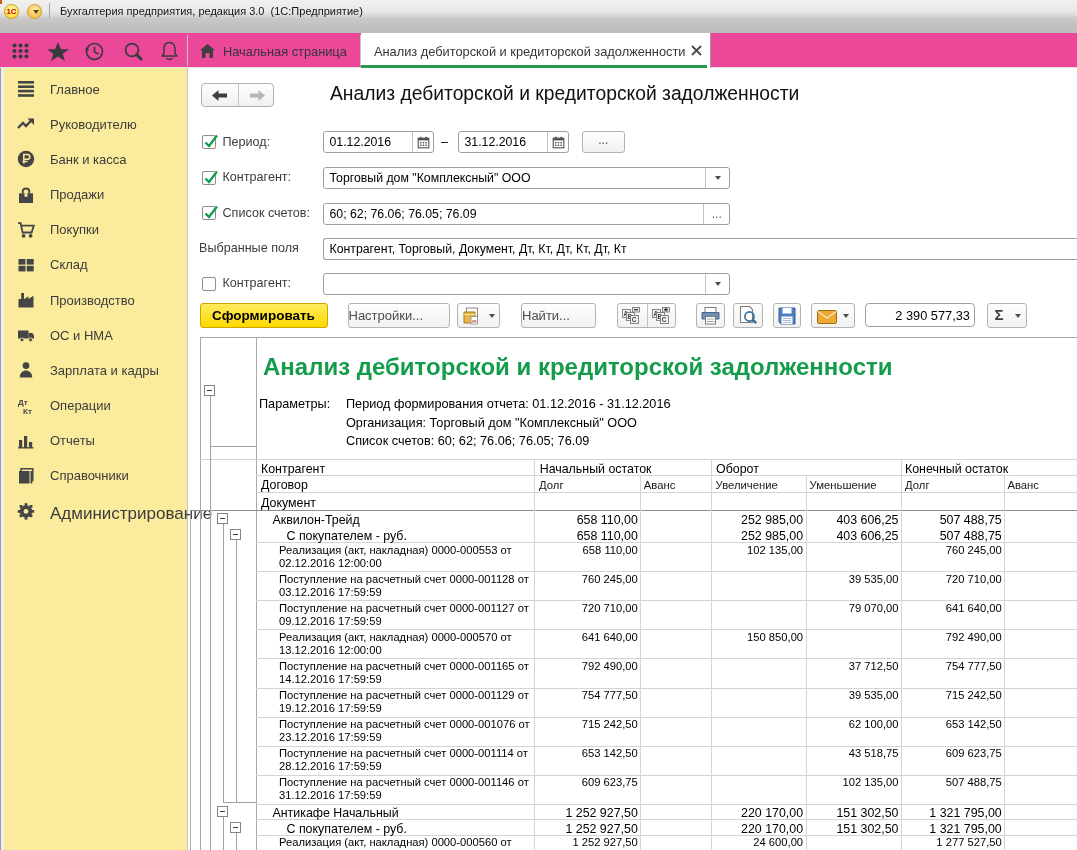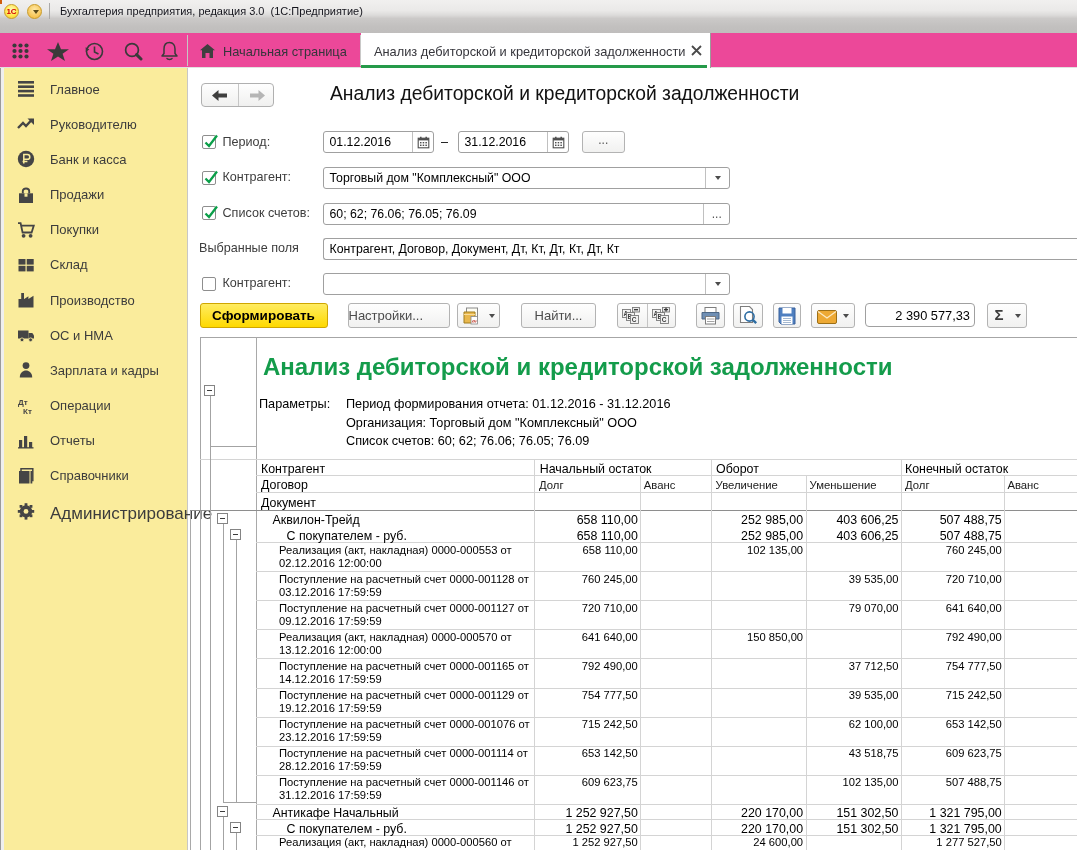--- a/index.html
+++ b/index.html
@@ -241,21 +241,21 @@
 <svg class="a" style="left:203.5px;top:204px;overflow:visible" width="15" height="16" viewBox="0 0 15 16">
     <path d="M1.5 9.5 L5 13 L13 2.5" fill="none" stroke="#0b9f49" stroke-width="2.3"></path>
   </svg>
 <div class="lbl" style="left:222.5px;top:205.5px">Список счетов:</div>
 <div class="inp" style="left:322.5px;top:202.5px;width:407.8px;height:22px">
  <div class="itx">60; 62; 76.06; 76.05; 76.09</div>
  <div class="comb" style="width:26px;font-size:12px;color:#555">...</div>
   </div>
 <div class="lbl" style="left:199px;top:241px">Выбранные поля</div>
 <div class="inp" style="left:322.5px;top:238px;width:754.5px;height:22px;border-radius:3px 0 0 3px;border-right:none">
- <div class="itx">Контрагент, Договор, Документ, Дт, Кт, Дт, Кт, Дт, Кт</div>
+ <div class="itx">Контрагент, Торговый, Документ, Дт, Кт, Дт, Кт, Дт, Кт</div>
   </div>
 <div class="cb" style="left:202px;top:276.5px"></div>
 <div class="lbl" style="left:222.5px;top:276px">Контрагент:</div>
 <div class="inp" style="left:322.5px;top:273px;width:407.8px;height:22px">
  <div class="comb" style="width:24px">
       <div class="dar"></div>
     </div>
   </div>
 
 <div class="a" style="left:199.5px;top:303px;width:128px;height:25px;border:1px solid #cfa600;border-radius:3px;background:linear-gradient(#ffec61,#fed900);text-align:center;font-size:13.5px;font-weight:bold;color:#000;line-height:23px">Сформировать</div>
@@ -265,21 +265,21 @@
   <rect x="3.5" y="1" width="11" height="13" fill="#fdfdf4" stroke="#8a8a8a" stroke-width="1"></rect>
   <path d="M1 5 L12 5 L12 16 L1 16 Z" fill="#e9b84d" stroke="#a07c1e" stroke-width="1"></path>
   <path d="M1 7.5 L12 7.5" stroke="#f7dc9a" stroke-width="1"></path>
   <rect x="8" y="9.5" width="6.5" height="7.5" fill="#fff" stroke="#888" stroke-width="0.8"></rect>
   <path d="M9.2 15.5 L10.4 13 M10.8 15.5 L12 13 M12.4 15.5 L13.3 13.6" stroke="#c0392b" stroke-width="0.9"></path>
  </svg>
  <div class="a" style="left:31px;top:10px">
       <div class="dar"></div>
     </div>
 </div>
-<div class="btn" style="left:521px;top:303px;width:75px;height:25px;text-align:center;font-size:13px;color:#4b4b4b;line-height:23px">Найти...</div>
+<div class="btn" style="left:521px;top:303px;width:75px;height:25px;font-size:13px;color:#4b4b4b;line-height:23px">Найти...</div>
 <div class="btn" style="left:617px;top:303px;width:59px;height:25px">
  <div class="a" style="left:29px;top:0;width:1px;height:23px;background:#c4c4c4"></div>
 </div>
 
 <svg class="a" style="left:622px;top:307px" width="18" height="18" viewBox="0 0 18 18">
     <g>
  <rect x="0.5" y="2.5" width="8" height="8" fill="#f2f2f2" stroke="#7a7a7a" stroke-width="0.9"></rect>
  <text x="1.6" y="9.4" font-size="6.5" font-weight="bold" fill="#3c3c3c" font-family="Liberation Sans">А</text>
  <rect x="4.5" y="5.5" width="8" height="8" fill="#f2f2f2" stroke="#7a7a7a" stroke-width="0.9"></rect>
  <text x="5.6" y="12.4" font-size="6.5" font-weight="bold" fill="#3c3c3c" font-family="Liberation Sans">Б</text>

